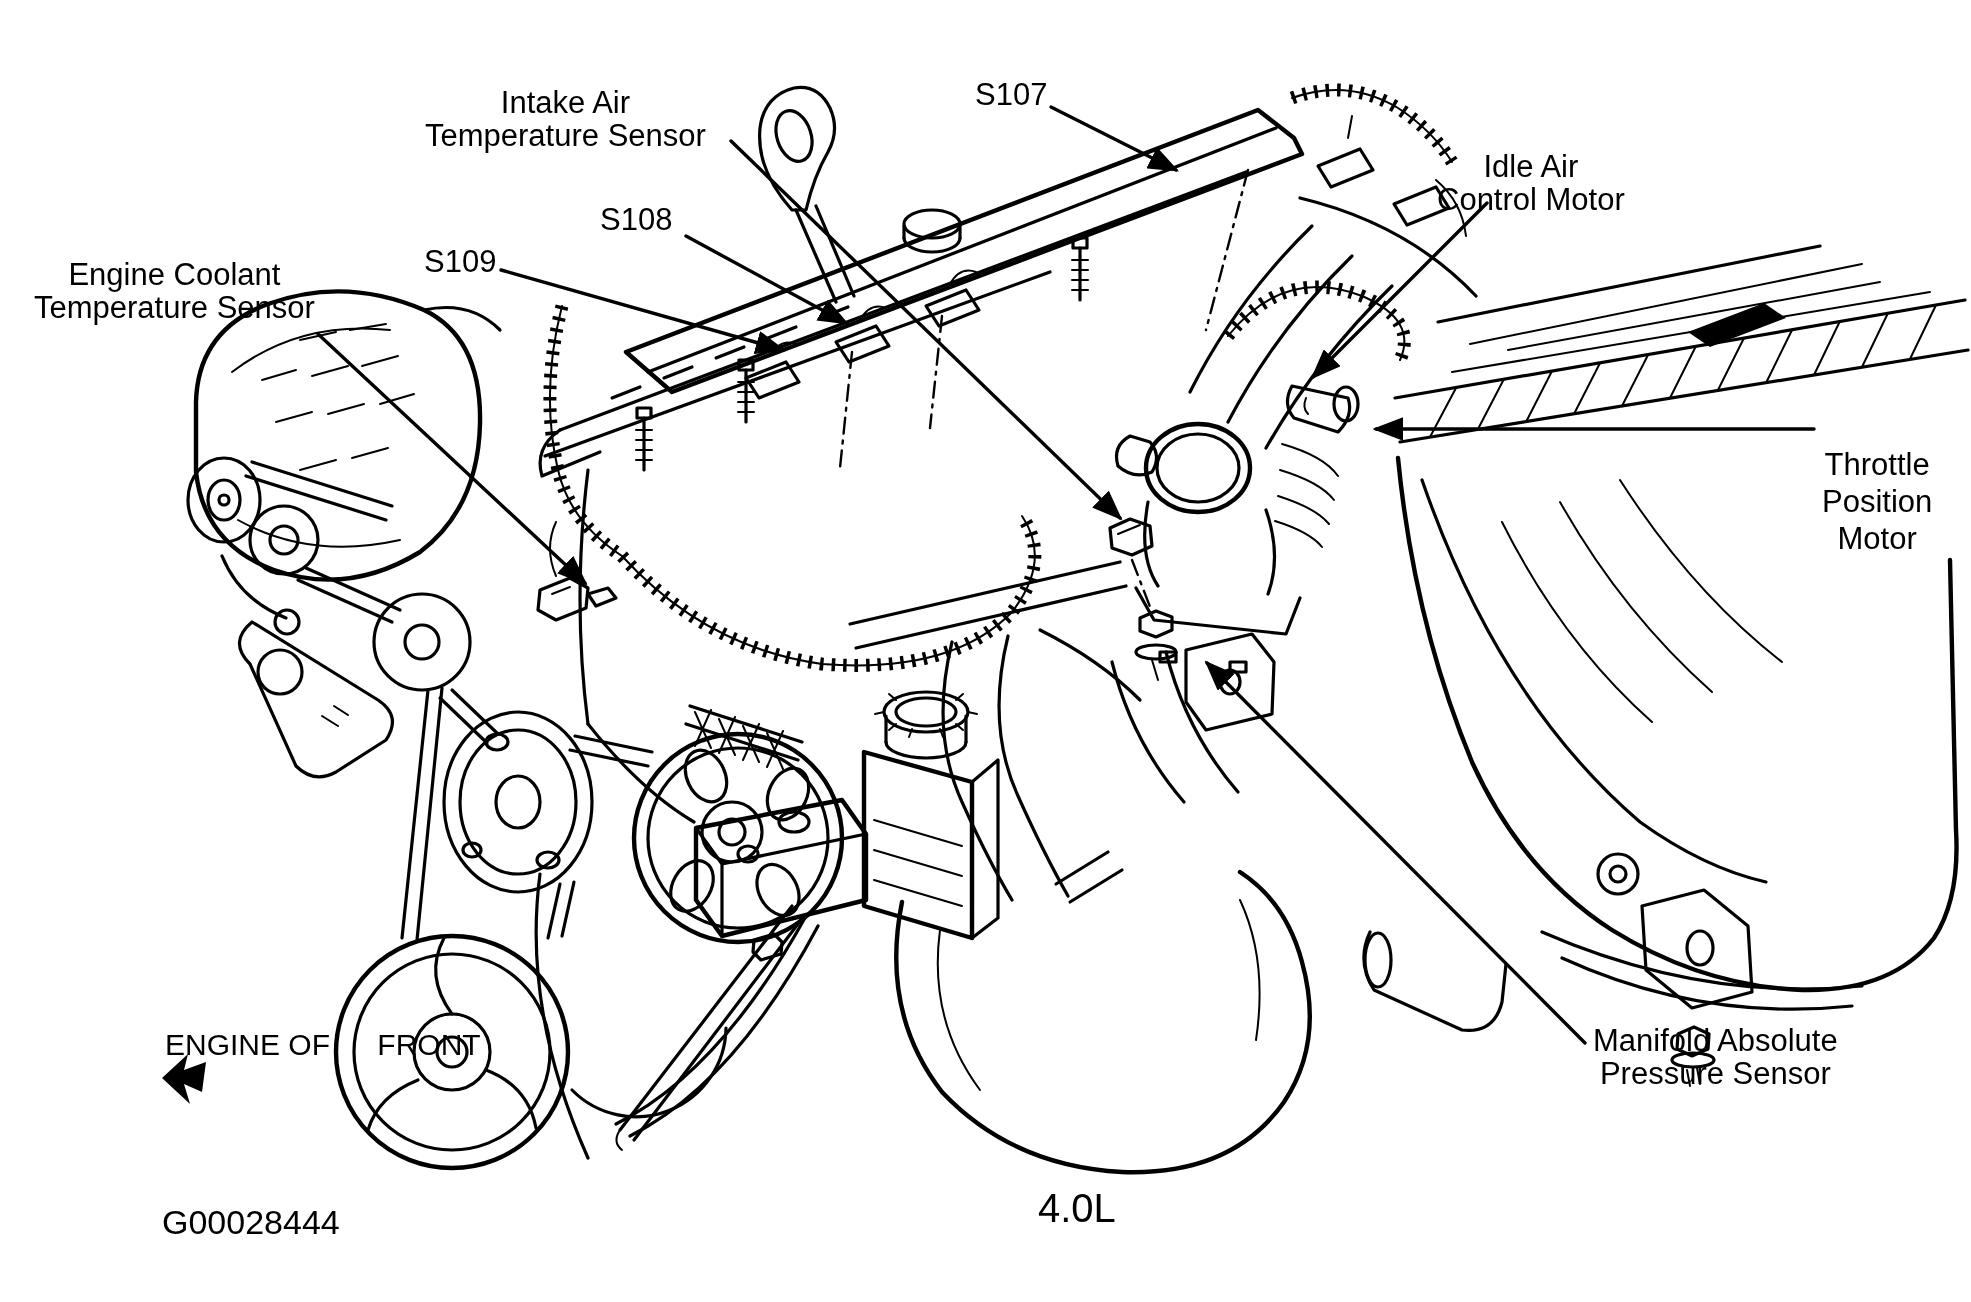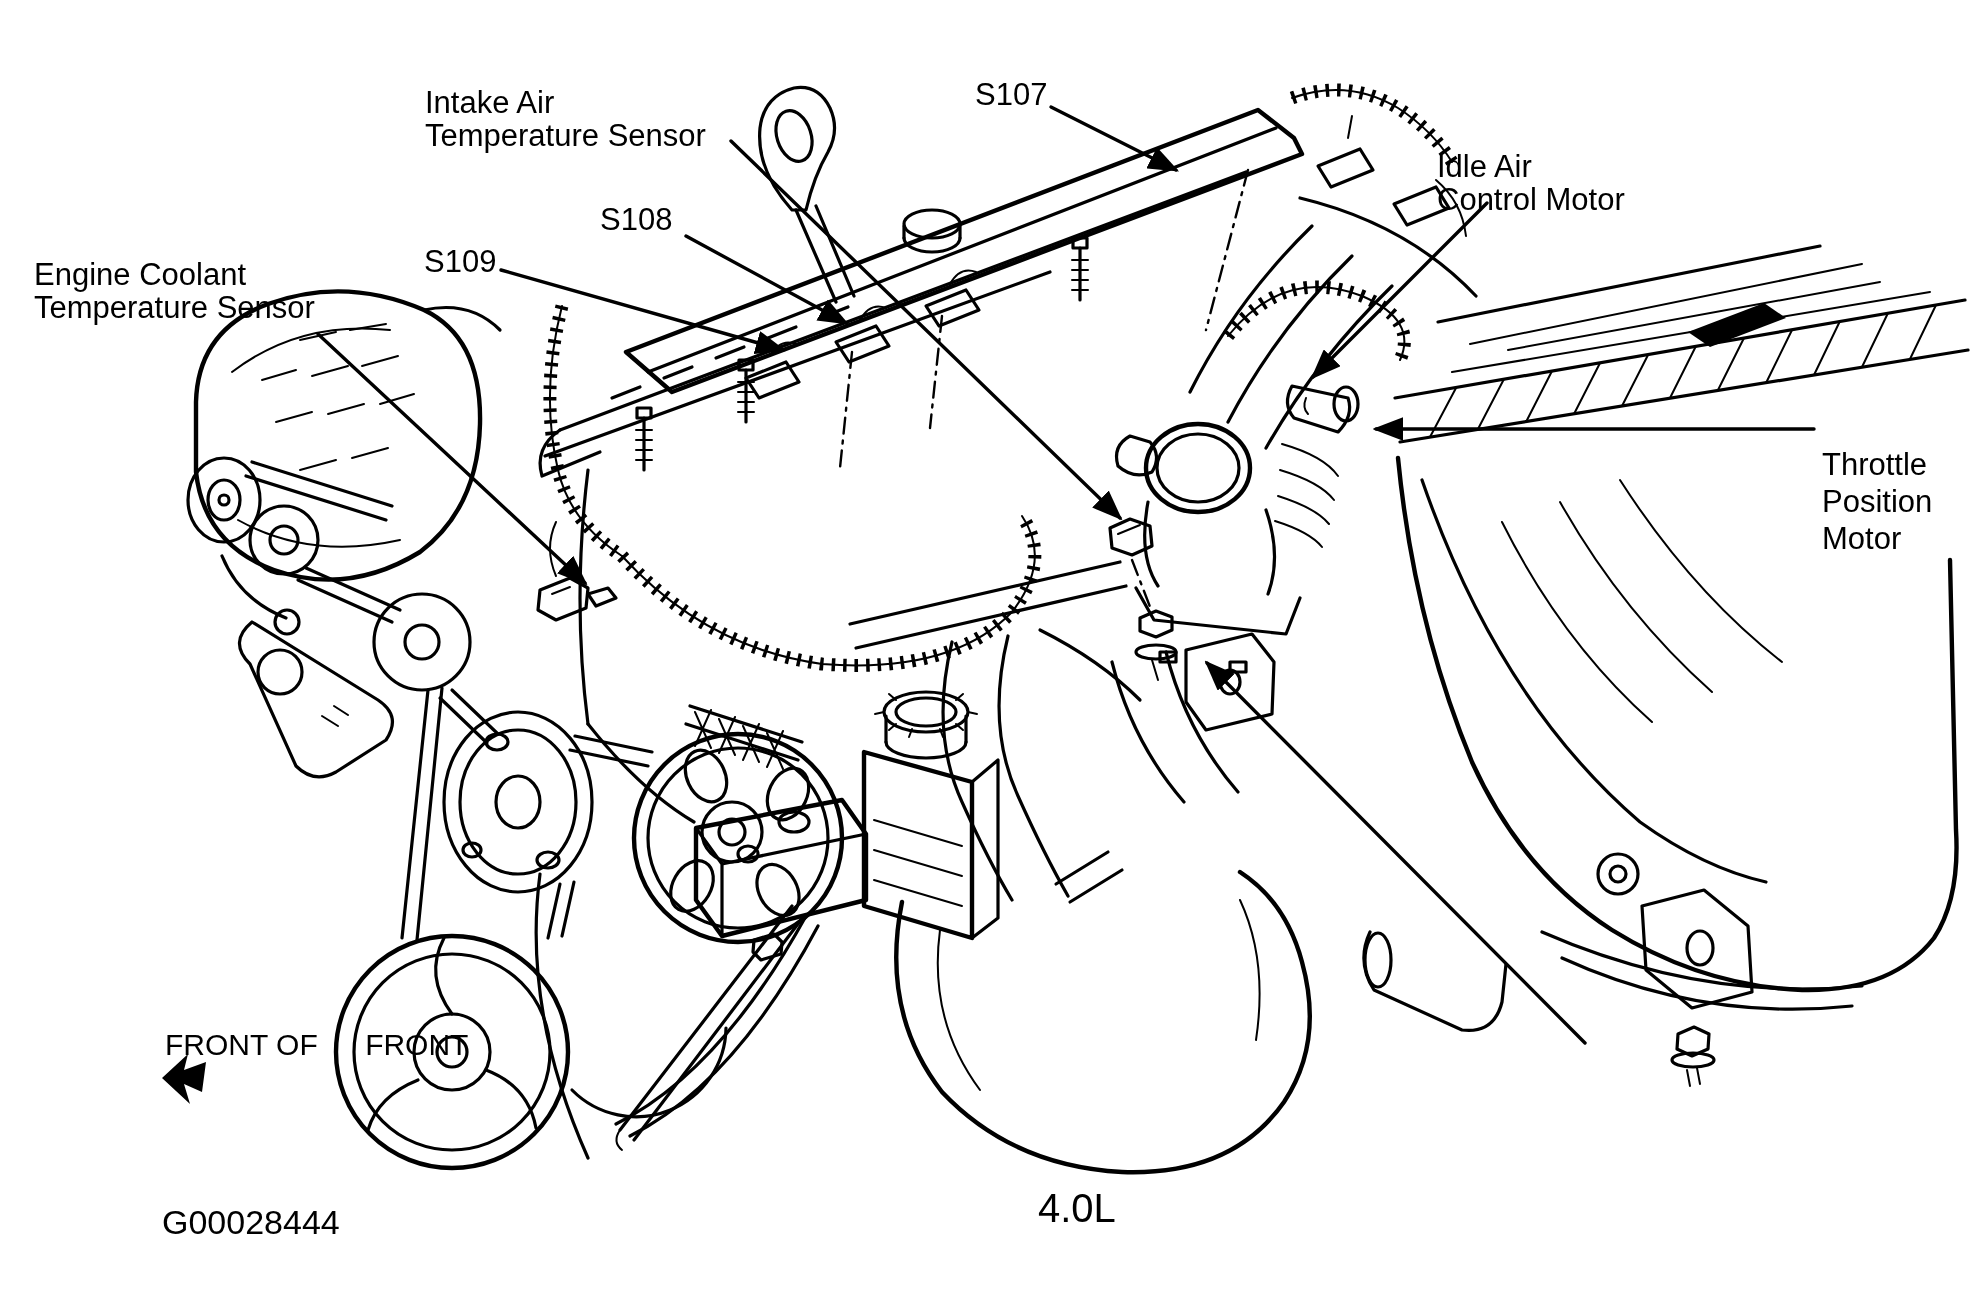--- a/index.html
+++ b/index.html
@@ -15,21 +15,21 @@
   #art .thick{stroke-width:4.4;}
   #art .thin{stroke-width:2;}
   #art .corr{stroke-width:13;stroke-dasharray:3.5 8;stroke-linecap:butt;}
   #art .dashdot{stroke-width:2.4;stroke-dasharray:16 7 3 7;}
   #art .fill{fill:#000;stroke:none;}
   #art .leader{stroke-width:3.4;}
   .callout{
     position:absolute;font-size:31px;line-height:33px;letter-spacing:0px;
     white-space:nowrap;color:#000;
   }
-  .callout span{display:block;}
+  .callout span{display:block;text-align:center;}
   .tps{line-height:37px;margin-top:32px;}
   .front-label{position:absolute;font-size:30px;line-height:33px;white-space:nowrap;}
   .front-label .indent{padding-left:39px;}
   .fig-code{position:absolute;font-size:34px;white-space:nowrap;}
   .engine-size{position:absolute;font-size:40px;white-space:nowrap;}
 </style>
 </head>
 <body>
 
 <div class="stage">
@@ -317,22 +317,26 @@
     <span>Engine Coolant</span>
     <span>Temperature Sensor</span>
   </div>
 
   <div class="callout tps" style="left:1822px;top:414px">
     <span>Throttle</span>
     <span>Position</span>
     <span>Motor</span>
   </div>
 
+  <div class="callout" style="left:1593px;top:1024px">
+    <span>Manifold Absolute</span>
+    <span>Pressure Sensor</span>
+  </div>
 
   <div class="front-label" style="left:165px;top:1028px">
-    <span>FRONT OF</span>
+    <span>ENGINE OF</span>
     <span class="indent">FRONT</span>
   </div>
 
   <div class="fig-code" style="left:162px;top:1203px">G00028444</div>
 
   <div class="engine-size" style="left:1038px;top:1186px">4.0L</div>
 </div>
 
 </body></html>

